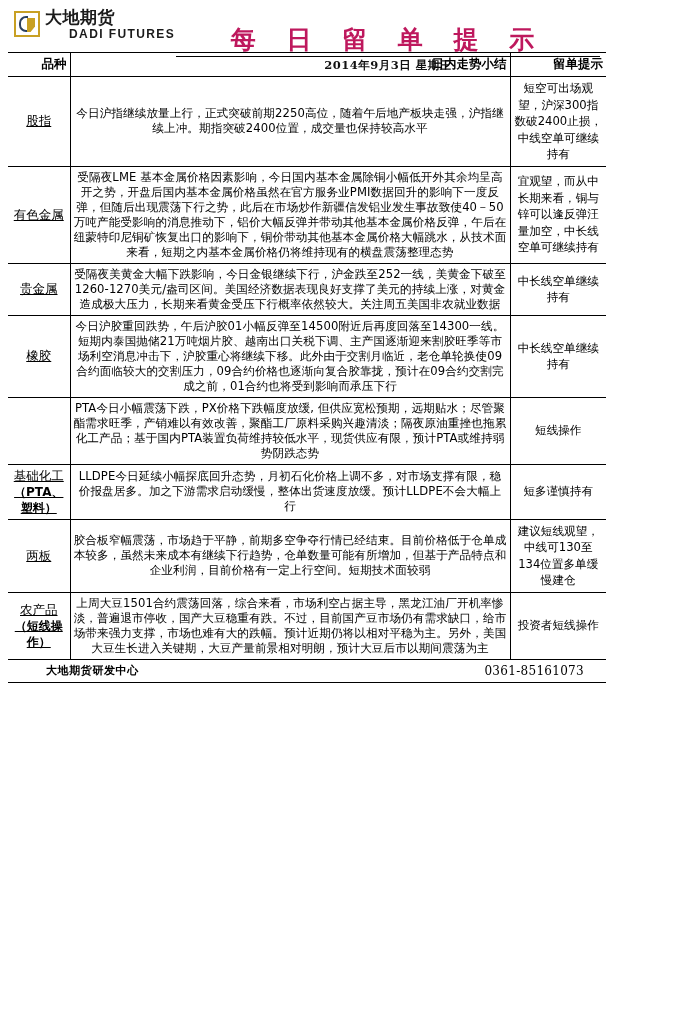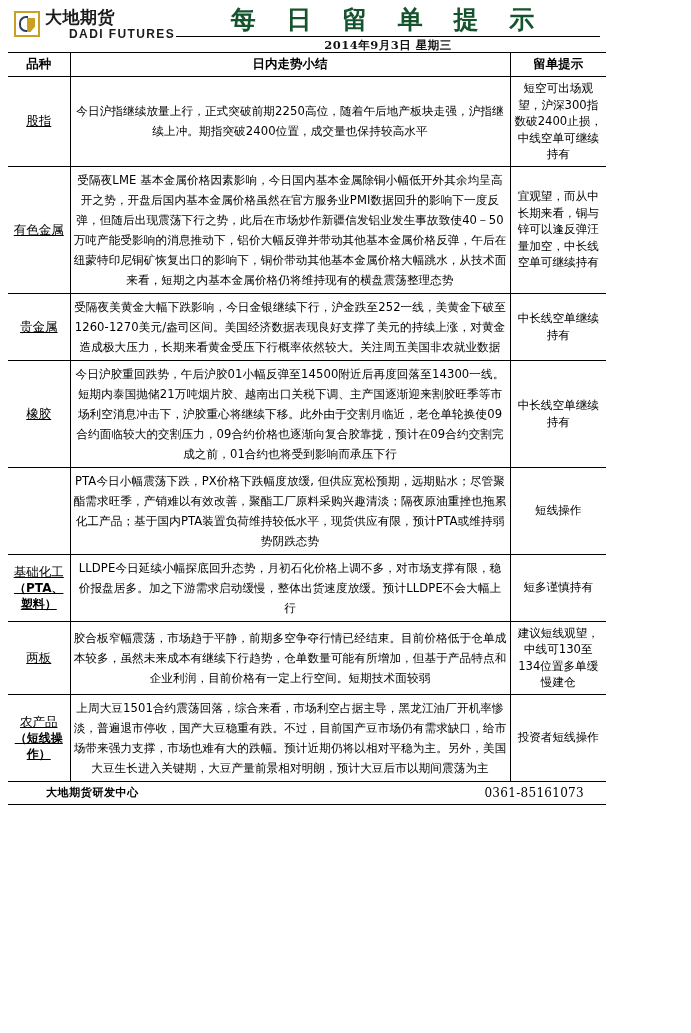--- a/index.html
+++ b/index.html
@@ -91,24 +91,25 @@
 
   .title-block {
     flex: 1 1 auto;
     text-align: center;
     position: relative;
     padding-top: 1px;
   }
   .main-title {
     font-size: 25px;
     font-weight: bold;
-    color: #14532d;
+    color: #be185d;
     letter-spacing: 11px;
     line-height: 30px;
     font-family: "DejaVu Sans", "Liberation Sans", sans-serif;
+    margin-top: 20px;
   }
   .title-rule {
     border-top: 1.5px solid #000;
     margin: 1px 0 0 0;
     height: 0;
   }
   .sub-date {
     font-size: 11.5px;
     font-weight: bold;
     color: #111;
@@ -138,21 +139,21 @@
     vertical-align: middle;
     padding: 3px 3px;
     box-sizing: border-box;
   }
   table.report th:first-child, table.report td:first-child { border-left: none; }
   table.report th:last-child, table.report td:last-child { border-right: none; }
 
   thead th {
     font-size: 12.5px;
     font-weight: bold;
-    text-align: center;
+    text-align: right;
     height: 24px;
     padding: 2px 3px;
     border-top: none;
     border-bottom: 1.6px solid #000;
     font-family: "DejaVu Serif", "Liberation Serif", serif;
   }
 
   td.variety {
     text-align: center;
     font-size: 12.5px;
@@ -162,21 +163,21 @@
     text-decoration: underline;
   }
   td.variety .sub {
     display: block;
     font-weight: bold;
     font-size: 12px;
   }
   td.summary {
     text-align: center;
     font-size: 11.6px;
-    line-height: 20px;
+    line-height: 15px;
     letter-spacing: 0.1px;
     font-family: "DejaVu Sans", "Liberation Sans", sans-serif;
     margin-top: 14px;
   }
   td.tip {
     text-align: center;
     font-size: 11.6px;
     line-height: 16.5px;
     font-family: "DejaVu Sans", "Liberation Sans", sans-serif;
   }

